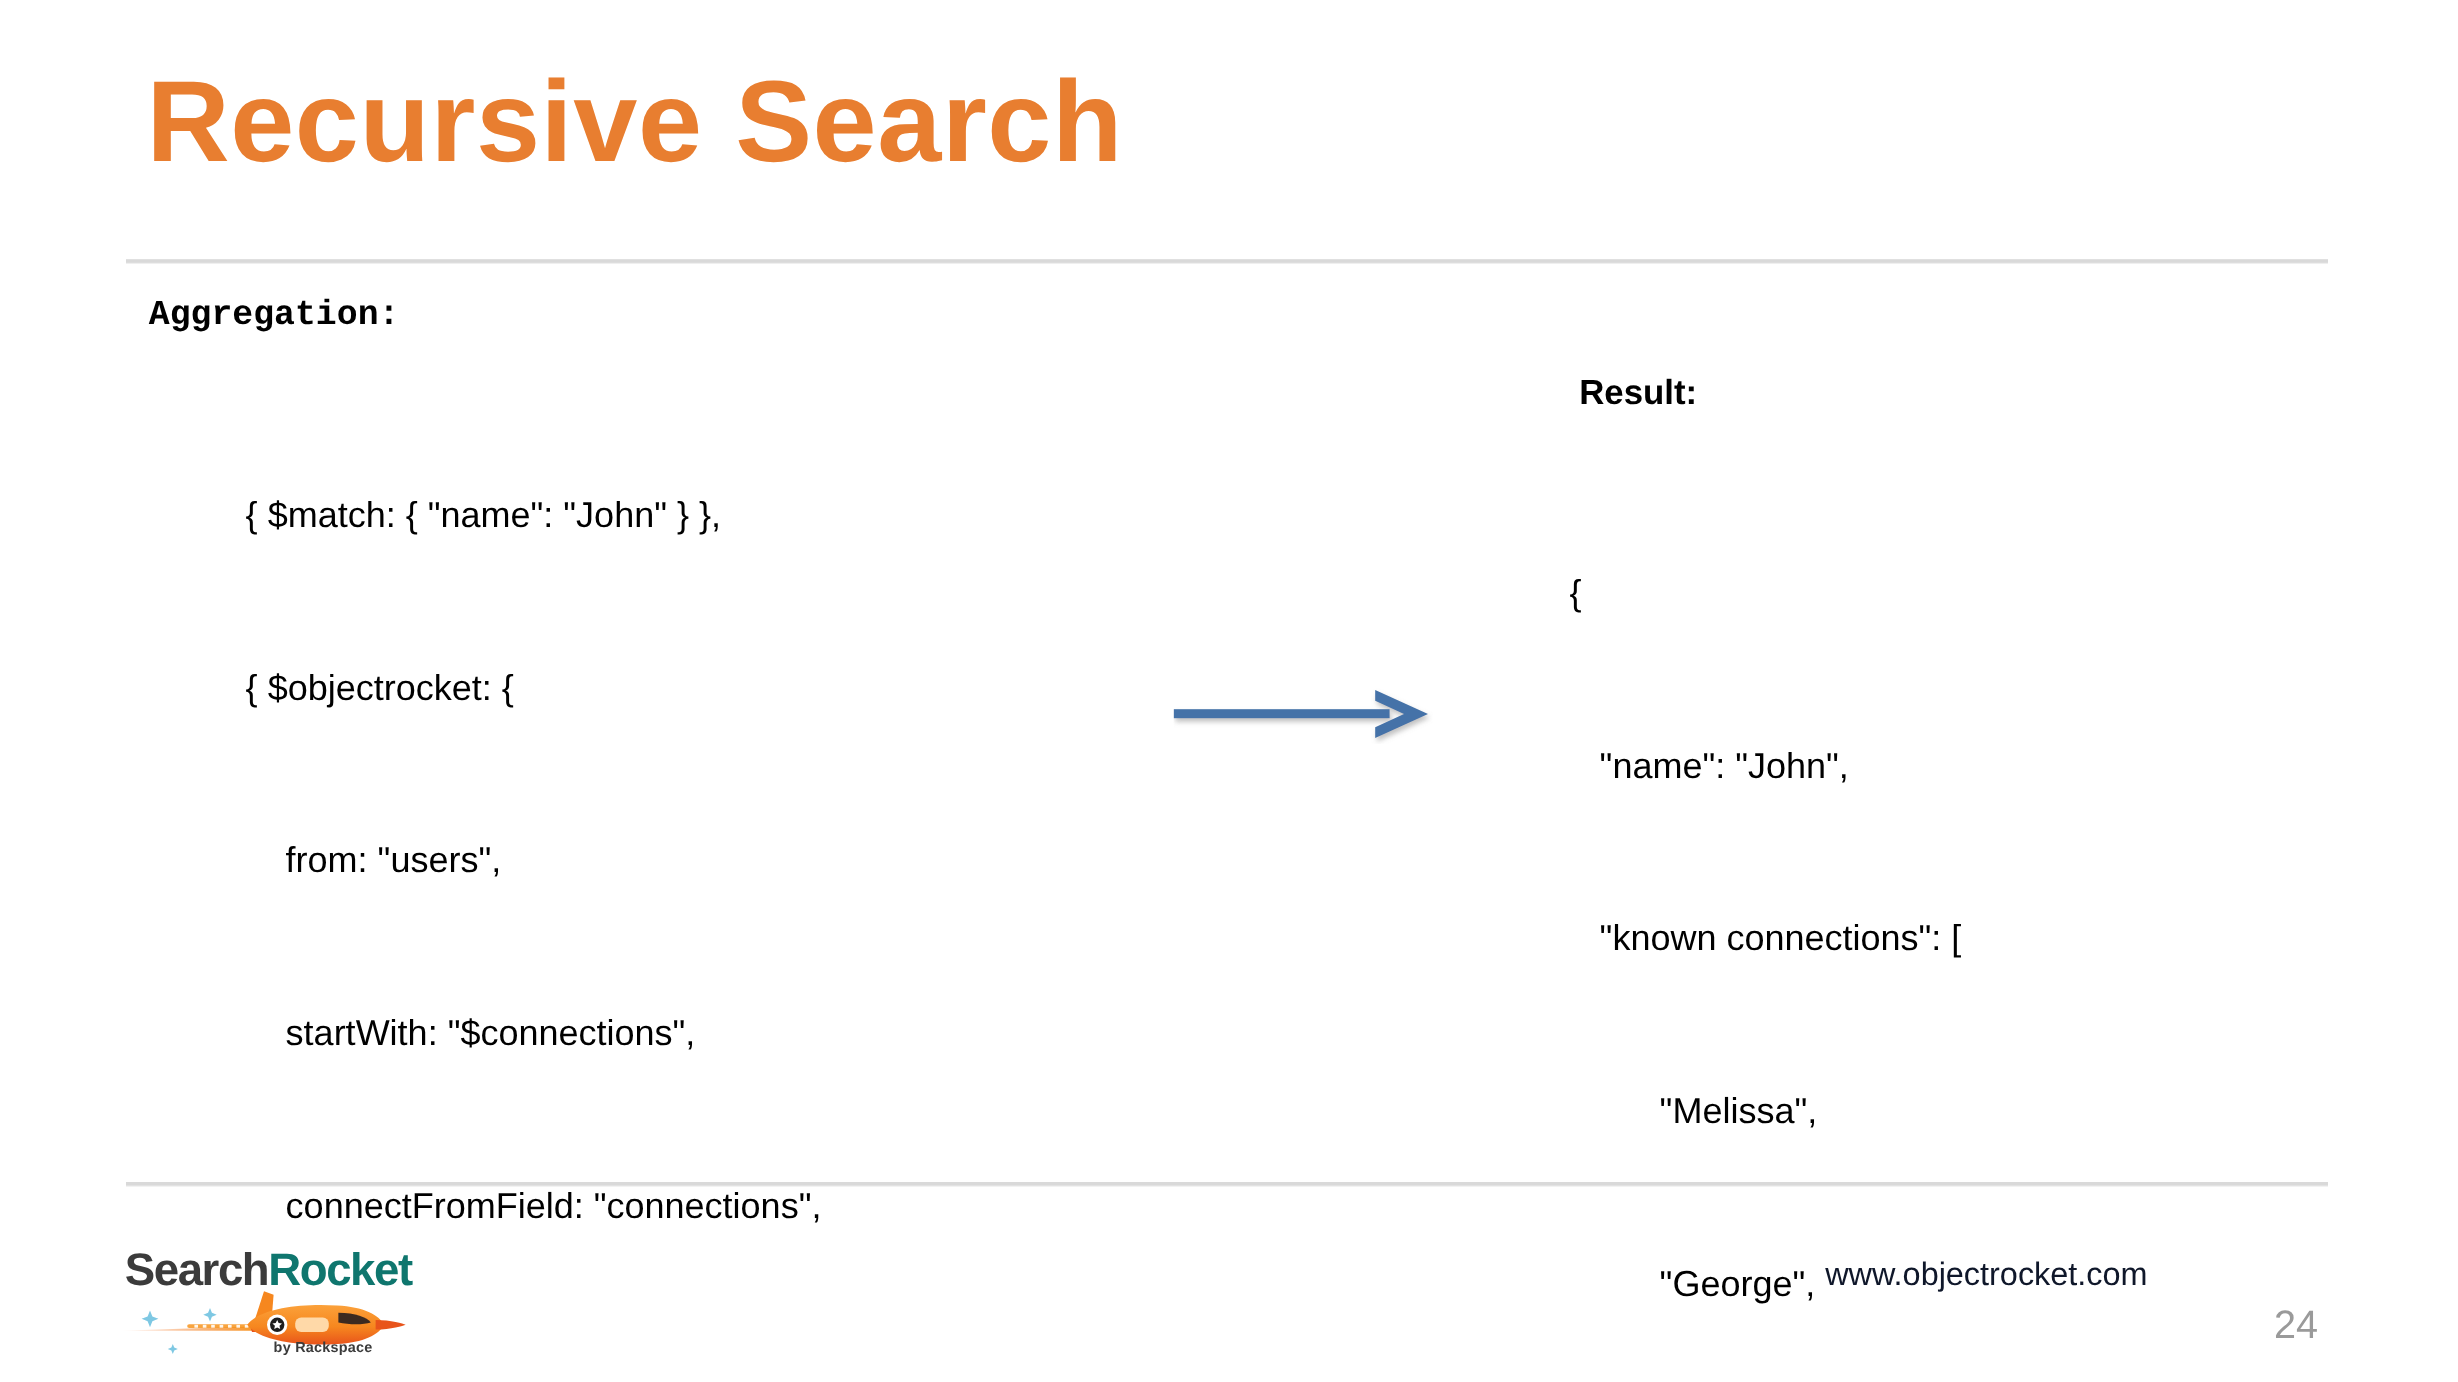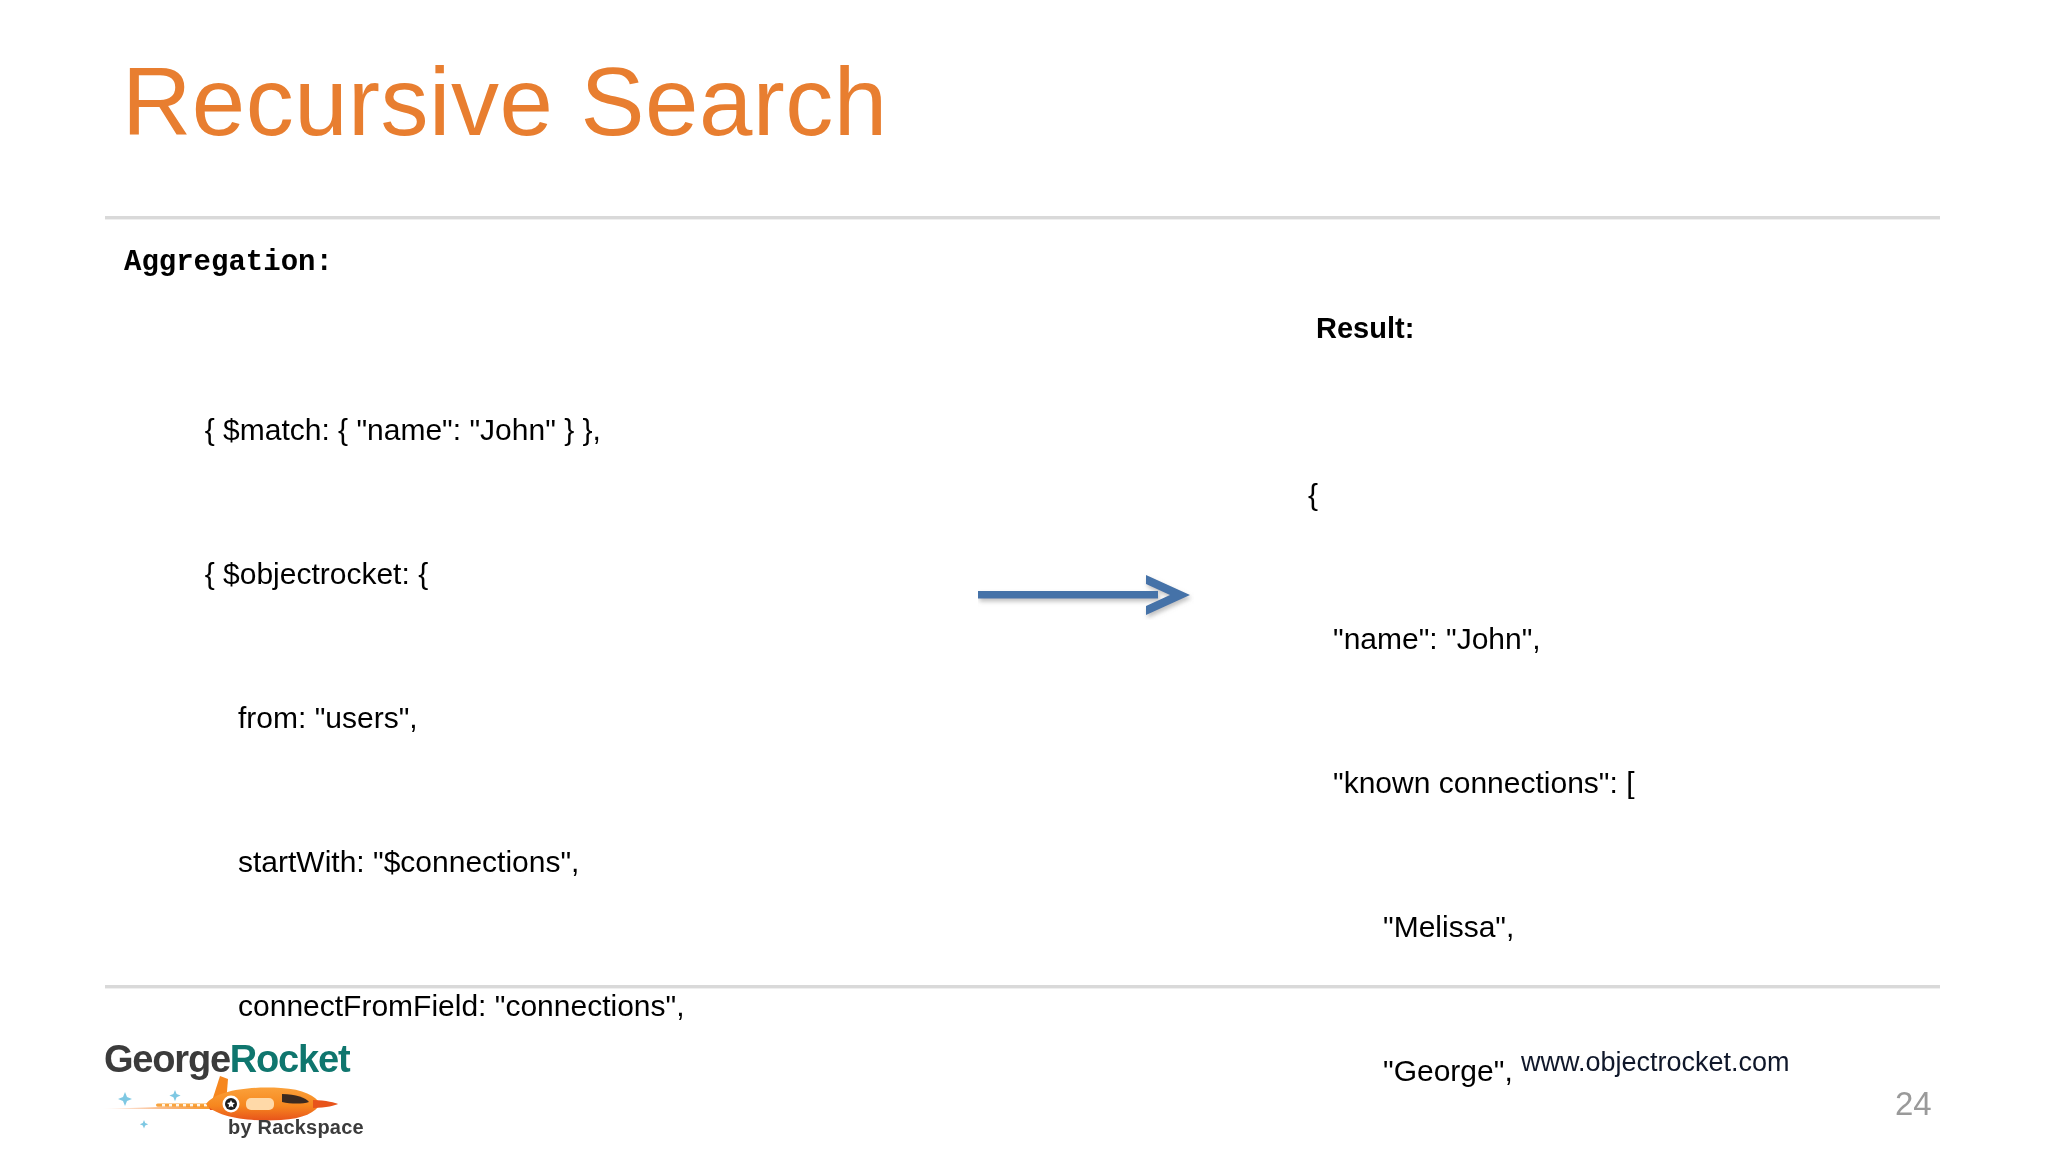--- a/index.html
+++ b/index.html
@@ -16,21 +16,21 @@
     color: #000000;
   }
 
   
   .slide-title {
     position: absolute;
     left: 122px;
     top: 48px;
     font-size: 96px;
     line-height: 1.12;
-    font-weight: 400;
+    font-weight: 700;
     color: #E87E30;
     letter-spacing: 0.5px;
     white-space: nowrap;
   }
 
   
   .rule {
     position: absolute;
     height: 3px;
     background: #D9D9D9;
@@ -105,21 +105,21 @@
     font-weight: bold;
     letter-spacing: -1.2px;
     white-space: nowrap;
   }
   .logo-object { color: #3B3B3B; }
   .logo-rocket { color: #0f766e; }
   .logo-byline {
     position: absolute;
     left: 124px;
     top: 78px;
-    font-size: 20px;
+    font-size: 12px;
     font-weight: bold;
     color: #3B3B3B;
     letter-spacing: 0.2px;
     white-space: nowrap;
   }
   .logo-art {
     position: absolute;
     left: -6px;
     top: 36px;
   }
@@ -176,21 +176,21 @@
   
   
   
 </div>
 
 <div class="footer-url">www.objectrocket.com</div>
 <div class="page-number">24</div>
 
 <div class="logo-wrap">
   <div class="logo-word">
-    <span class="logo-object">George</span><span class="logo-rocket">Rocket</span>
+    <span class="logo-object">Search</span><span class="logo-rocket">Rocket</span>
   </div>
 
   <div class="logo-art">
     <svg width="256" height="60" viewBox="0 0 256 60">
       <defs>
         <linearGradient id="trailGrad" x1="0" y1="0" x2="1" y2="0">
           <stop offset="0%" stop-color="#F2651C" stop-opacity="0"></stop>
           <stop offset="100%" stop-color="#F7941D" stop-opacity="1"></stop>
         </linearGradient>
         <linearGradient id="bodyGrad" x1="0" y1="0" x2="0" y2="1">

